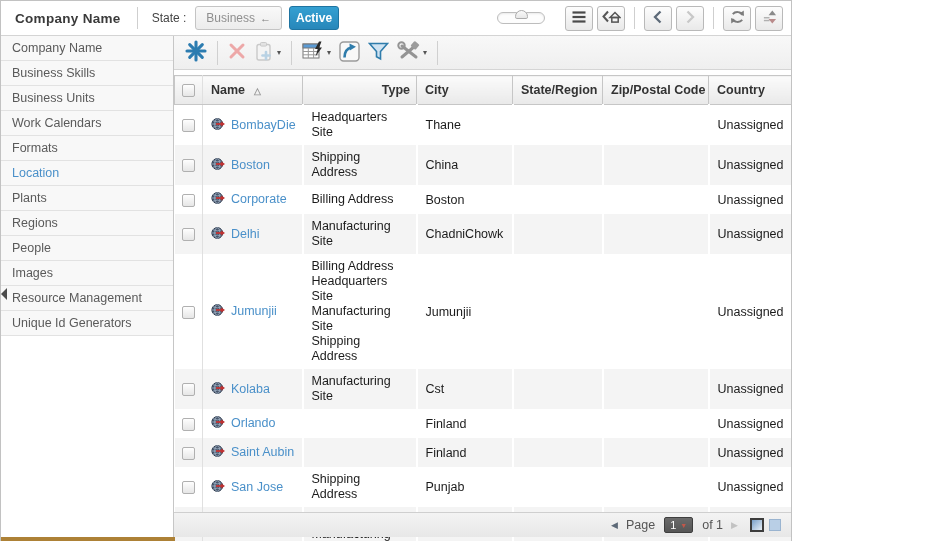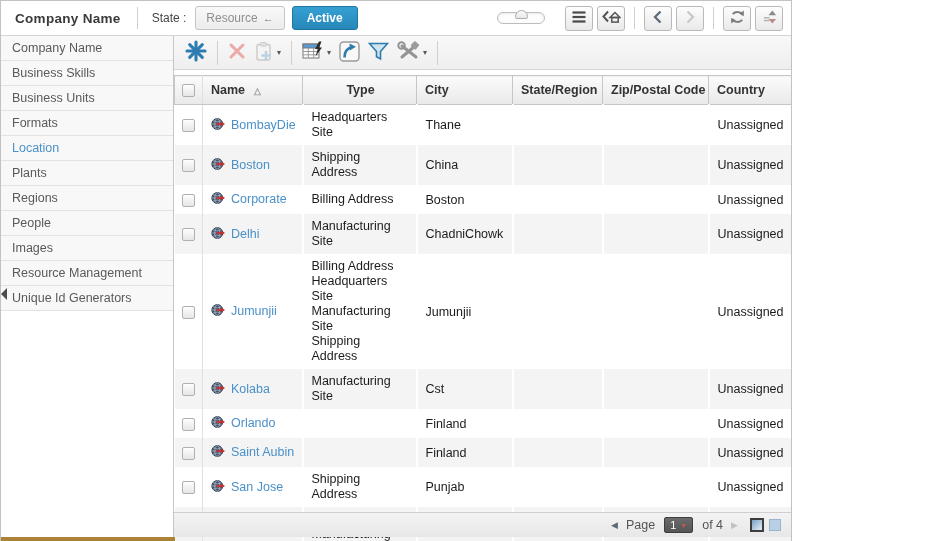--- a/index.html
+++ b/index.html
@@ -8,21 +8,21 @@
   .app { width: 792px; height: 541px; display: flex; flex-direction: column; border: 1px solid #c2c2c2; border-bottom: none; background: #84cc16; overflow: hidden; }
 
   
   .topbar { height: 34px; flex: 0 0 34px; display: flex; align-items: center; padding: 0 8px 0 14px; background: #fff; }
   .app-title { font-size: 13.5px; font-weight: bold; color: #3a3a3a; letter-spacing: .3px; margin-right: 16px; }
   .vdiv { width: 1px; height: 22px; background: #cfcfcf; margin-right: 14px; }
   .state-label { font-size: 12px; color: #444; margin-right: 9px; }
   .btn-state { font-family: inherit; font-size: 12px; border-radius: 3px; cursor: pointer; }
   .btn-state.inactive { color: #8f8f8f; background: linear-gradient(#f9f9f9,#ececec); border: 1px solid #c4c4c4; padding: 4px 10px; margin-right: 7px; }
   .btn-state.inactive .arrow { margin-left: 5px; color: #7a7a7a; font-size: 11px; }
-  .btn-state.activebtn { color: #fff; font-weight: bold; background: linear-gradient(var(--active-button,#35a0d2), #2787ba); border: 1px solid #1f74a1; padding: 4px 14px; text-align: center; }
+  .btn-state.activebtn { color: #fff; font-weight: bold; background: linear-gradient(var(--active-button,#35a0d2), #2787ba); border: 1px solid #1f74a1; padding: 4px 6px; text-align: center; }
   .flex-spacer { flex: 1; }
   .pill { width: 48px; height: 12px; border: 1px solid #bdbdbd; border-radius: 7px; background: #fdfdfd; box-shadow: inset 0 1px 2px rgba(0,0,0,.08); position: relative; margin-right: 16px; cursor: pointer; }
   .pill-knob { position: absolute; left: 17px; top: -3px; width: 13px; height: 9px; border: 1px solid #ababab; border-radius: 7px 7px 2px 2px; background: linear-gradient(#fafafa,#e7e7e7); }
   .nav-btn { width: 28px; height: 25px; display: inline-flex; align-items: center; justify-content: center; border: 1px solid #b9b9b9; border-radius: 3px; background: linear-gradient(#fdfdfd,#e9e9e9); margin-left: 4px; cursor: pointer; padding: 0; }
   .nav-sep { width: 1px; height: 22px; background: #cfcfcf; margin-left: 9px; margin-right: 5px; }
 
   
   .content { flex: 1; display: flex; border-top: 1px solid #d4d4d4; position: relative; min-height: 0; }
 
   .sidebar { width: 173px; flex: 0 0 173px; border-right: 1px solid #c6c6c6; background: #fff; }
@@ -35,21 +35,21 @@
 
   
   .toolbar { height: 34px; display: flex; align-items: center; padding-left: 7px; background: linear-gradient(#f8f8f8,#efefef); border-bottom: 1px solid #d5d5d5; }
   .tool-btn { display: inline-flex; align-items: center; padding: 3px 4px; border-radius: 3px; cursor: pointer; background: transparent; border: none; }
   .tool-sep { width: 1px; height: 24px; background: #d0d0d0; margin: 0 6px; }
   .caret { font-size: 8px; color: #555; margin-left: 3px; }
 
   
   table.grid { border-collapse: collapse; table-layout: fixed; width: 760px; margin-top: 5px; }
   .grid th { background: linear-gradient(#fbfbfb,#e9e9e9); border: 1px solid #c6c6c6; font-weight: bold; font-size: 12.5px; color: #333; text-align: left; padding: 7px 6px 7px 8px; white-space: nowrap; overflow: hidden; }
-  .grid th.center { text-align: center; }
+  .grid th.center { text-align: right; }
   .sort { font-size: 9px; color: #999; margin-left: 9px; }
   .grid td { font-size: 12.5px; color: #1b1b1b; padding: 6px 8px; vertical-align: middle; background: #fff; border-right: 2px solid #fff; }
   .grid tr.alt td { background: #f4f4f4; }
   .grid td.c-check, .grid th.c-check { text-align: center; padding: 6px 4px; border-right: 1px solid #e0e0e0; }
   .grid td.c-type { white-space: pre-line; line-height: 15px; padding: 5px 8px; }
   .grid td.c-name { white-space: nowrap; overflow: hidden; }
   .grid td.c-print { text-align: center; padding: 4px 2px; }
   .checkbox { display: inline-block; width: 13px; height: 13px; border: 1px solid #b0b0b0; border-radius: 2px; background: linear-gradient(#fefefe,#e6e6e6); cursor: pointer; vertical-align: middle; }
   .link { color: var(--link-blue,#4a90c9); text-decoration: none; cursor: pointer; }
   .globe { margin-right: 6px; vertical-align: -2px; }
@@ -70,21 +70,21 @@
 </style>
 </head>
 <body>
 
 <div class="app">
 
   <div class="topbar">
     <div class="app-title">Company Name</div>
     <div class="vdiv"></div>
     <div class="state-label">State :</div>
-    <button class="btn-state inactive"><span>Resource</span><span class="arrow">←</span></button>
+    <button class="btn-state inactive"><span>Business</span><span class="arrow">←</span></button>
     <button class="btn-state activebtn">Active</button>
     <div class="flex-spacer"></div>
     <div class="pill">
         <div class="pill-knob"></div>
       </div>
     <button class="nav-btn">
         <span><svg width="16" height="14" viewBox="0 0 16 14">
             <g stroke="#4a4a4a" stroke-width="2.2">
               <line x1="1.5" y1="2.5" x2="14.5" y2="2.5"></line>
               <line x1="1.5" y1="7" x2="14.5" y2="7"></line>
@@ -128,20 +128,21 @@
           </svg></span>
       </button>
   </div>
 
   <div class="content">
     <div class="sidebar">
       <ul>
           <li><span>Company Name</span></li>
           <li><span>Business Skills</span></li>
           <li><span>Business Units</span></li>
+          <li><span>Work Calendars</span></li>
           <li><span>Formats</span></li>
           <li class="active"><span>Location</span></li>
           <li><span>Plants</span></li>
           <li><span>Regions</span></li>
           <li><span>People</span></li>
           <li><span>Images</span></li>
           <li><span>Resource Management</span></li>
           <li><span>Unique Id Generators</span></li>
         </ul>
     </div>
@@ -500,21 +501,21 @@
           </tbody>
       </table>
 
       <div class="pagebar">
         <span class="pg-arrow">◀</span>
         <span class="pg-label">Page</span>
         <span class="pg-select">
             <span>1</span>
             <span class="pg-caret">▼</span>
           </span>
-        <span class="pg-of">of 4</span>
+        <span class="pg-of">of 1</span>
         <span class="pg-arrow disabled">▶</span>
         <span class="view-icon single"></span>
         <span class="view-icon multi"></span>
       </div>
 
     </div>
   </div>
 
   <div class="bottom-edge"></div>
 </div>

